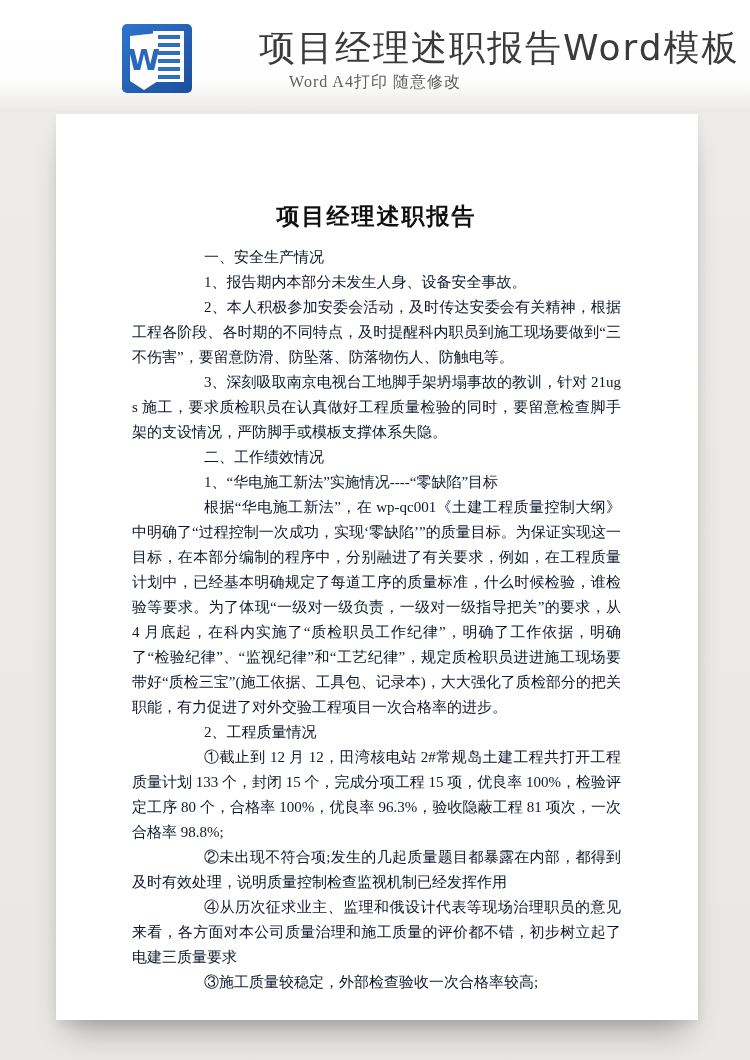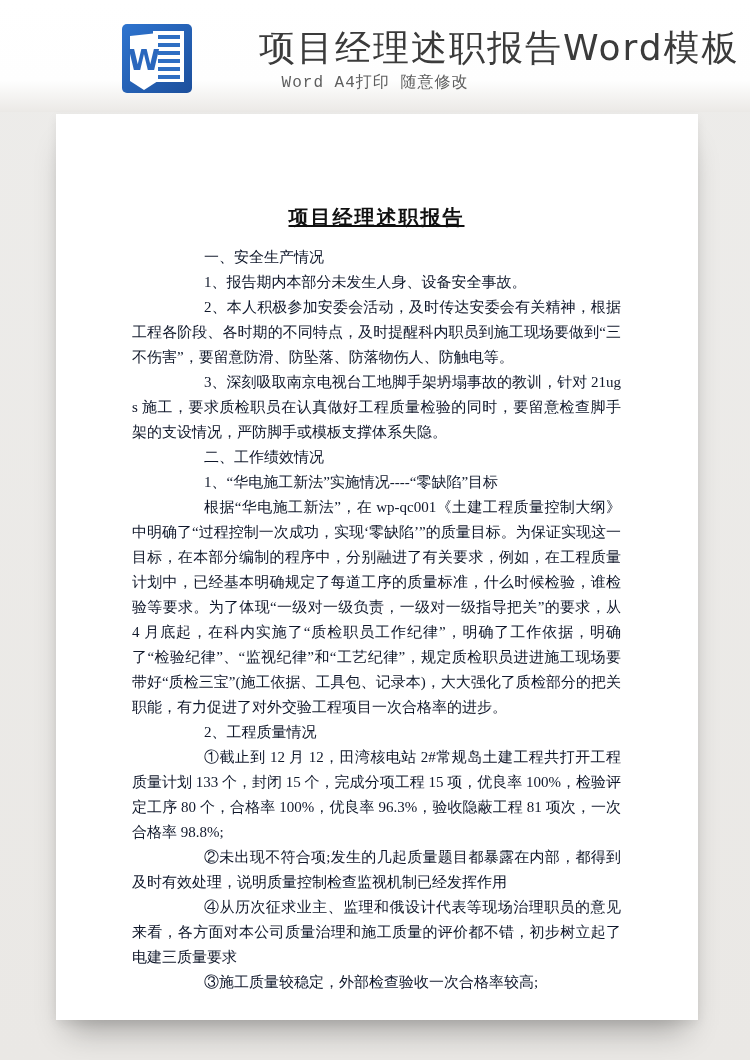--- a/index.html
+++ b/index.html
@@ -34,47 +34,46 @@
     color: #3b3b3b;
     letter-spacing: 2px;
     white-space: nowrap;
     margin-left: 47px;
   }
   .header-subtitle {
     position: absolute;
     left: 0; top: 72px;
     width: 100%;
     text-align: center;
-    font-family: Liberation Mono, monospace;
+    font-family: Liberation Serif, serif;
     font-size: 16px;
     color: #5e5e5e;
     letter-spacing: 1px;
   }
 
   
   .page {
     position: absolute;
     left: 56px; top: 114px;
     width: 642px; height: 906px;
     background: #ffffff;
     box-shadow: 0 22px 30px -12px rgba(0,0,0,0.30), 0 4px 10px rgba(0,0,0,0.07);
     overflow: hidden;
   }
   .doc {
     padding: 88px 77px 0 76px;
   }
   .doc-title {
     margin: 0 0 13px 0;
     text-align: center;
-    font-size: 20px;
+    font-size: 23px;
     line-height: 30px;
     font-weight: bold;
     color: #101010;
     letter-spacing: 2px;
-    text-decoration: underline;
   }
   .para {
     margin: 0;
     font-size: 15px;
     line-height: 25px;
     text-align: justify;
     text-indent: 72px;
     color: #0f172a;
     word-break: break-all;
   }

